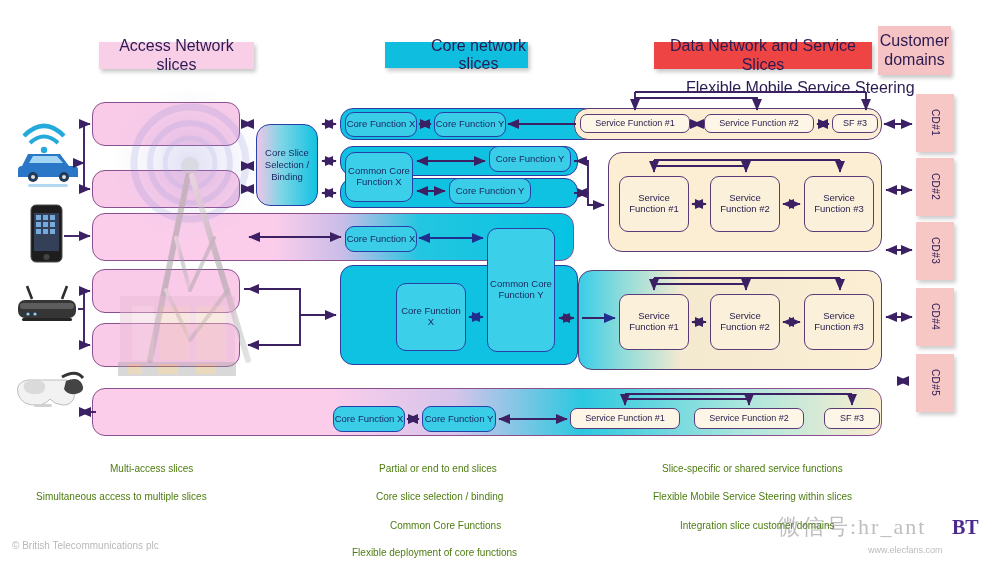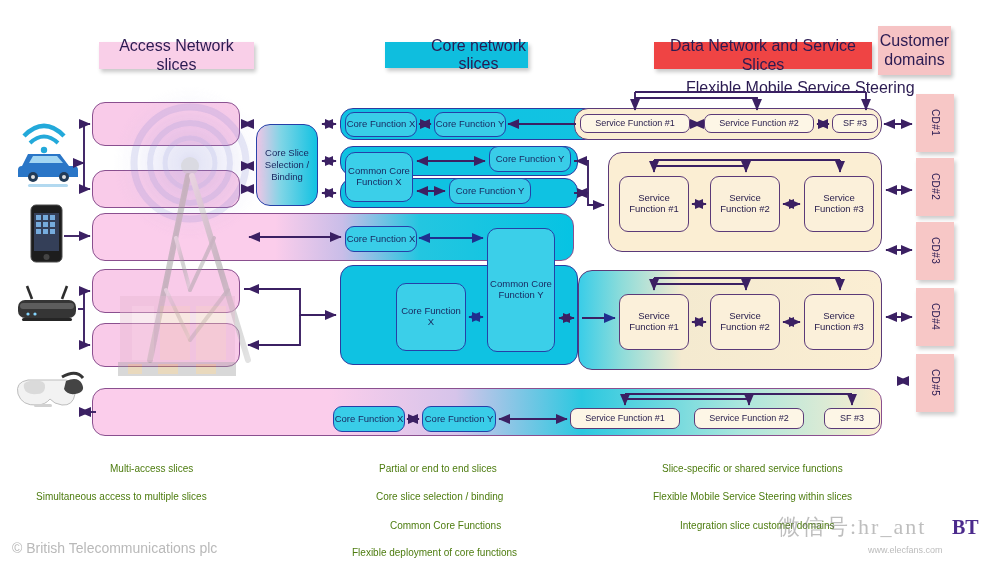--- a/index.html
+++ b/index.html
@@ -49,21 +49,21 @@
   .cdBox span{writing-mode:vertical-rl;font-size:10px;color:#2b1b52;letter-spacing:.4px;}
 
   .coreSlice{position:absolute;box-sizing:border-box;border:1px solid #2540a8;
      border-radius:14px;background:linear-gradient(90deg,#efc6e6 0%,#7fd5e6 40%,#12c2e2 100%);
      display:flex;align-items:center;justify-content:center;text-align:center;
      font-size:9.5px;color:#18265e;line-height:1.25;}
 
   
   .cap{position:absolute;font-size:10px;color:#4d7c0f;white-space:nowrap;
        font-family:"Liberation Sans", sans-serif;}
-  .copyright{position:absolute;font-size:14px;color:#b9b9b9;}
+  .copyright{position:absolute;font-size:10px;color:#b9b9b9;}
 
   
   svg.ov{position:absolute;left:0;top:0;width:990px;height:567px;pointer-events:none;}
 
   .wm{position:absolute;font-size:22px;color:rgba(110,110,110,.45);
       font-family:"Liberation Serif",serif;letter-spacing:2px;}
   .wmsub{position:absolute;font-size:9px;color:rgba(150,150,150,.65);}
   .bt{position:absolute;font-weight:bold;font-size:20px;color:#4b2a8c;
       font-family:"Liberation Serif",serif;}
 </style>

